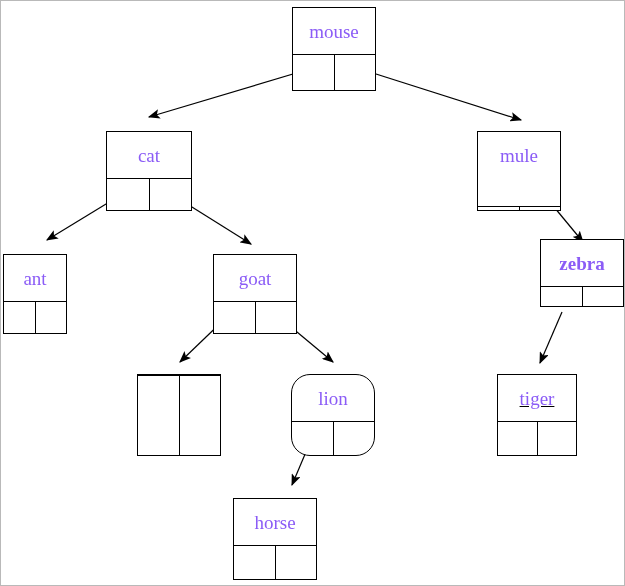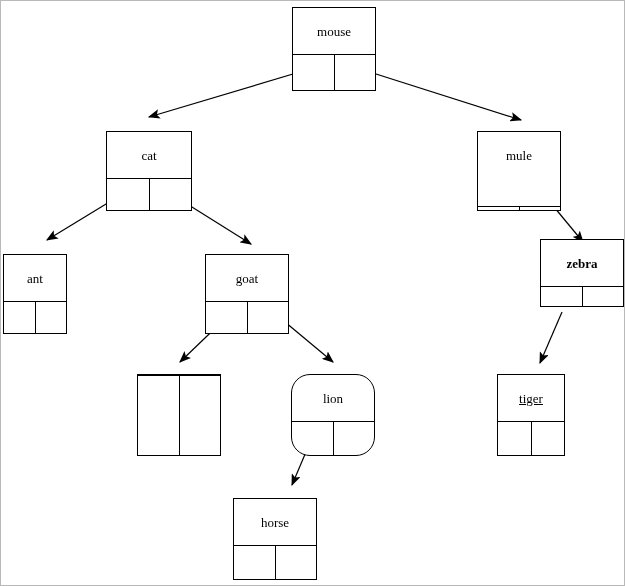--- a/index.html
+++ b/index.html
@@ -33,22 +33,22 @@
     display: flex;
     flex-direction: column;
     z-index: 2;
   }
   .node-label {
     flex: 0 0 auto;
     height: 46px;
     display: flex;
     align-items: center;
     justify-content: center;
-    font-size: 13px;
-    color: #000000;
+    font-size: 19px;
+    color: #8b5cf6;
     line-height: 1;
     white-space: nowrap;
     user-select: none;
   }
   .node-pointers {
     flex: 1 1 auto;
     display: flex;
     border-top: 1.4px solid #000000;
   }
   .ptr-cell {
@@ -105,21 +105,21 @@
           <div class="ptr-cell right"></div>
         </div>
       </div>
       <div class="node" style="left: 2px; top: 253px; width: 64px; height: 80px;">
         <div class="node-label">ant</div>
         <div class="node-pointers">
           <div class="ptr-cell left"></div>
           <div class="ptr-cell right"></div>
         </div>
       </div>
-      <div class="node" style="left: 204px; top: 253px; width: 84px; height: 80px;">
+      <div class="node" style="left: 212px; top: 253px; width: 84px; height: 80px;">
         <div class="node-label">goat</div>
         <div class="node-pointers">
           <div class="ptr-cell left"></div>
           <div class="ptr-cell right"></div>
         </div>
       </div>
       <div class="node" style="left: 539px; top: 238px; width: 84px; height: 68px; font-weight: bold;">
         <div class="node-label">zebra</div>
         <div class="node-pointers">
           <div class="ptr-cell left"></div>
@@ -132,21 +132,21 @@
           <div class="ptr-cell right"></div>
         </div>
       </div>
       <div class="node" style="left: 290px; top: 373px; width: 84px; height: 82px; border-radius: 19px;">
         <div class="node-label">lion</div>
         <div class="node-pointers">
           <div class="ptr-cell left"></div>
           <div class="ptr-cell right"></div>
         </div>
       </div>
-      <div class="node" style="left: 496px; top: 373px; width: 68px; height: 82px; text-decoration: underline;">
+      <div class="node" style="left: 496px; top: 373px; width: 80px; height: 82px; text-decoration: underline;">
         <div class="node-label">tiger</div>
         <div class="node-pointers">
           <div class="ptr-cell left"></div>
           <div class="ptr-cell right"></div>
         </div>
       </div>
       <div class="node" style="left: 232px; top: 497px; width: 84px; height: 82px;">
         <div class="node-label">horse</div>
         <div class="node-pointers">
           <div class="ptr-cell left"></div>

